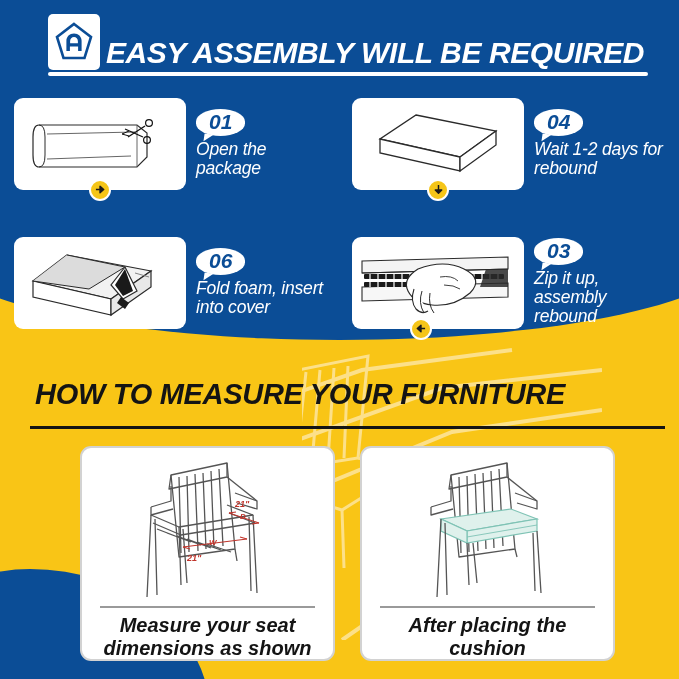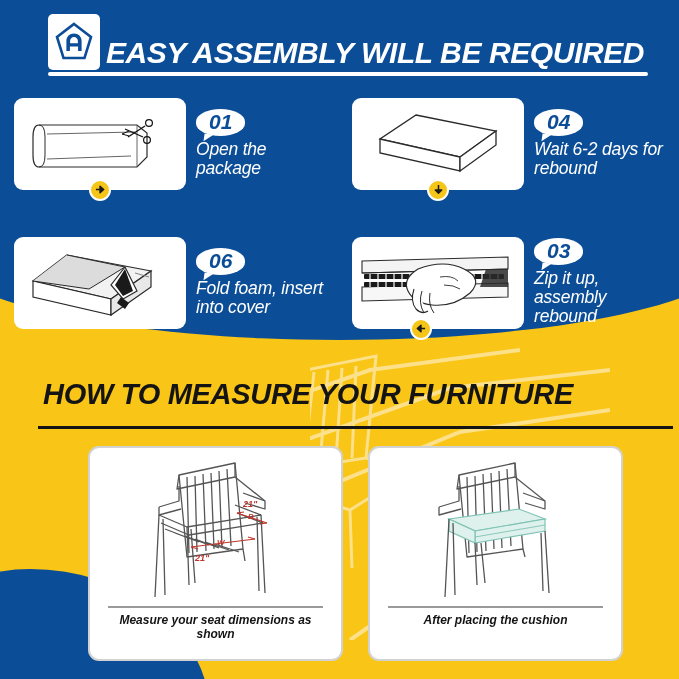--- a/index.html
+++ b/index.html
@@ -76,21 +76,21 @@
     content:"";position:absolute;left:8px;bottom:-6px;
     border-left:9px solid #ffffff;border-bottom:8px solid transparent;
     transform:rotate(8deg);
   }
   .step-label{
     color:#ffffff;font-size:17.5px;font-weight:normal;font-style:italic;
     line-height:1.1;letter-spacing:-0.2px;
   }
 
   
-  .measure-sec{position:absolute;left:16px;top:330px;width:584px;height:349px;z-index:3;}
+  .measure-sec{position:absolute;left:8px;top:330px;width:584px;height:349px;z-index:3;}
   .deco{position:absolute;right:-10px;top:10px;width:300px;height:300px;opacity:1;pointer-events:none;}
   .measure-title{
     position:absolute;left:0;right:0;top:48px;text-align:center;
     font-size:29px;font-weight:bold;font-style:italic;color:#141414;
     letter-spacing:-0.3px;
   }
   .measure-rule{
     position:absolute;left:22px;top:96px;width:635px;height:3px;background:#141414;
   }
   .panels{
@@ -99,21 +99,21 @@
   }
   .panel{
     width:255px;height:215px;background:#ffffff;border:2px solid #d2d2d2;
     border-radius:11px;box-sizing:border-box;position:relative;overflow:hidden;
   }
   .panel-art{position:absolute;left:0;top:4px;width:100%;height:150px;display:flex;align-items:center;justify-content:center;}
   .panel-art svg{display:block;}
   .panel-rule{position:absolute;left:18px;right:18px;top:158px;height:2px;background:#9a9a9a;}
   .panel-cap{
     position:absolute;left:10px;right:10px;top:166px;text-align:center;
-    font-size:12px;font-weight:bold;font-style:italic;color:#141414;line-height:1.14;
+    font-size:20px;font-weight:bold;font-style:italic;color:#141414;line-height:1.14;
   }
 </style>
 </head>
 <body>
 
 <div class="poster">
 
   <div class="corner-blob"></div>
 
   <div class="blue-panel">
@@ -166,21 +166,21 @@
               <path d="M92 52 L128 26 L128 40 L92 66 Z" fill="#fff" stroke="#2a2a2a" stroke-width="1.3"></path>
             </svg>
             <div class="badge">
               <svg width="11" height="11" viewBox="0 0 12 12">
                   <path d="M6 1 L6 8 M2.5 6.5 L6 10 L9.5 6.5 Z" fill="#1a1a1a" stroke="#1a1a1a" stroke-width="1.6" stroke-linejoin="round"></path>
                 </svg>
             </div>
           </div>
           <div class="step-text">
             <div class="num-bubble">04</div>
-            <div class="step-label">Wait 6-2 days for rebound</div>
+            <div class="step-label">Wait 1-2 days for rebound</div>
           </div>
         </div>
 
         <div class="step">
           <div class="step-card">
             <svg width="150" height="80" viewBox="0 0 150 80">
               <path d="M42 12 L126 28 L86 56 L8 38 Z" fill="#f2f2f2" stroke="#2a2a2a" stroke-width="1.2"></path>
               <path d="M8 38 L8 54 L86 72 L86 56 Z" fill="#fff" stroke="#2a2a2a" stroke-width="1.2"></path>
               <path d="M86 56 L126 28 L126 44 L86 72 Z" fill="#e8e8e8" stroke="#2a2a2a" stroke-width="1.2"></path>
               <path d="M42 12 L100 24 L64 46 L8 38" fill="#dcdcdc" stroke="#2a2a2a" stroke-width="1"></path>

